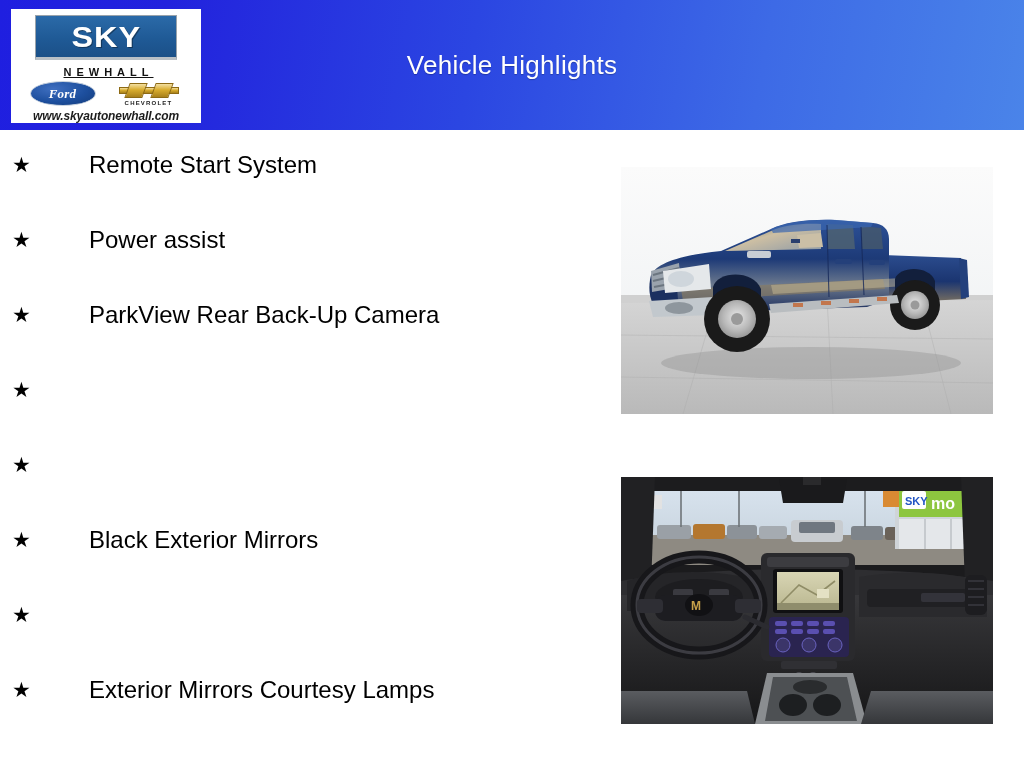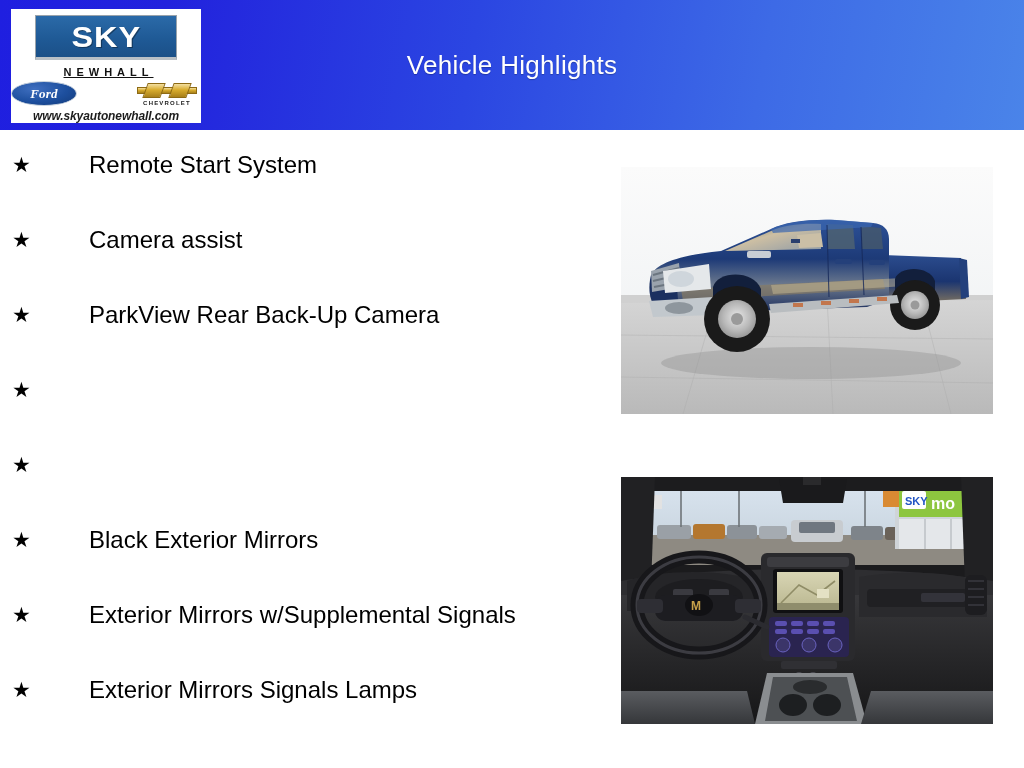--- a/index.html
+++ b/index.html
@@ -80,21 +80,21 @@
     font-size: 11px;
     font-weight: 700;
     letter-spacing: 5px;
     margin-top: 6px;
     padding-left: 5px;
     text-decoration: underline;
   }
   .brand-row {
     display: flex;
     align-items: center;
-    justify-content: space-between;
+    justify-content: center;
     gap: 19px;
     margin-top: 3px;
     width: 100%;
   }
   .ford-oval {
     width: 66px;
     height: 25px;
     border-radius: 50%;
     background: radial-gradient(ellipse at 35% 30%, #3f6fc0 0%, #1d4f9e 55%, #123a79 100%);
     border: 1px solid #c8d2de;
@@ -236,43 +236,42 @@
   <div class="dealer-url">www.skyautonewhall.com</div>
 </div>
 
 <ul class="features">
   <li class="feature-item">
     <span class="feature-star">★</span>
     <span class="feature-text">Remote Start System</span>
   </li>
   <li class="feature-item">
     <span class="feature-star">★</span>
-    <span class="feature-text">Camera assist</span>
+    <span class="feature-text">Power assist</span>
   </li>
   <li class="feature-item">
     <span class="feature-star">★</span>
     <span class="feature-text">ParkView Rear Back-Up Camera</span>
   </li>
   <li class="feature-item">
     <span class="feature-star">★</span>
   </li>
   <li class="feature-item">
     <span class="feature-star">★</span>
   </li>
   <li class="feature-item">
     <span class="feature-star">★</span>
     <span class="feature-text">Black Exterior Mirrors</span>
   </li>
   <li class="feature-item">
     <span class="feature-star">★</span>
-    <span class="feature-text" style="max-width:430px">Exterior Mirrors w/Supplemental Signals</span>
-  </li>
-  <li class="feature-item">
-    <span class="feature-star">★</span>
-    <span class="feature-text">Exterior Mirrors Signals Lamps</span>
+  </li>
+  <li class="feature-item">
+    <span class="feature-star">★</span>
+    <span class="feature-text">Exterior Mirrors Courtesy Lamps</span>
   </li>
 </ul>
 
 <div class="photo photo-exterior">
   <svg viewBox="0 0 372 247" preserveAspectRatio="none">
     <defs>
       <linearGradient id="bgGrad" x1="0" y1="0" x2="0" y2="1">
         <stop offset="0%" stop-color="#fbfbfb"></stop>
         <stop offset="100%" stop-color="#eceff1"></stop>
       </linearGradient>

